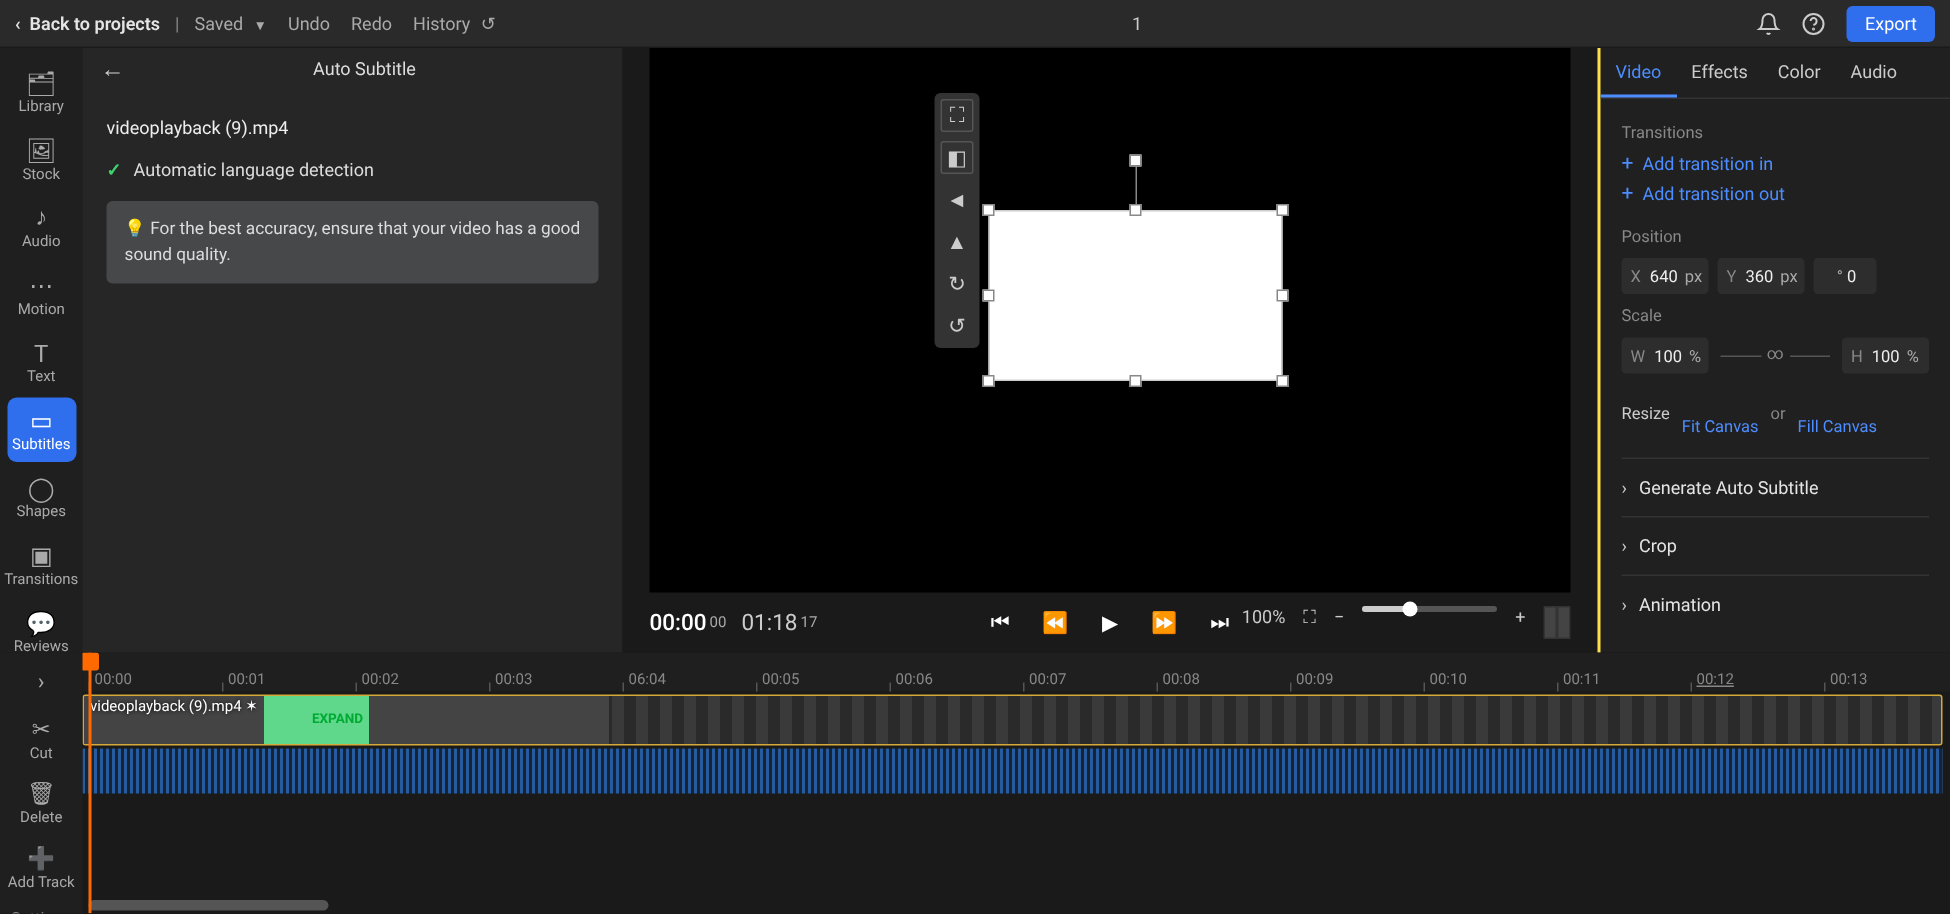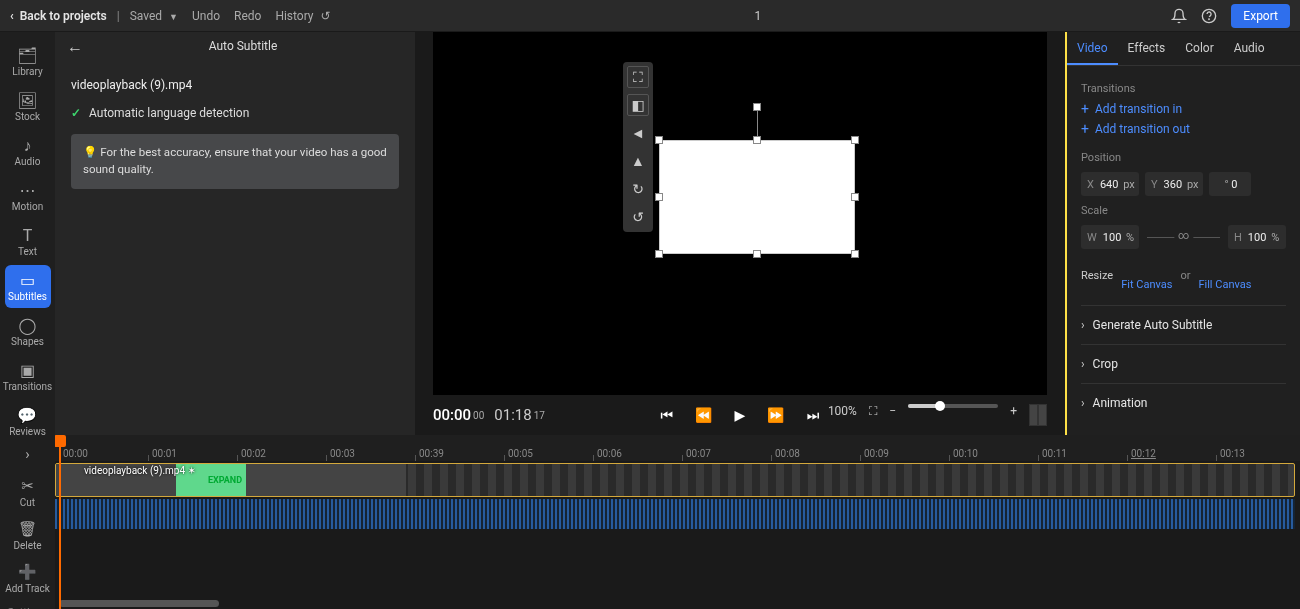--- a/index.html
+++ b/index.html
@@ -170,21 +170,21 @@
 .tracks{position:relative;height:130px;}
 .track{height:34px;margin-top:2px;position:relative;}
 .clip{position:absolute;left:0;top:0;height:100%;width:1240px;
   border:1px solid #d4a93c;border-radius:2px;overflow:hidden;
   background:repeating-linear-gradient(90deg,#3a3a3a 0,#3a3a3a 8px,#2a2a2a 8px,#2a2a2a 16px);}
 .clip .content{display:flex;height:100%;}
 .clip .thumb{height:100%;width:40px;background:#444;}
 .clip .thumb.expand{background:#5fd88c;display:flex;align-items:center;justify-content:center;
   color:#0a3;font-size:9px;font-weight:bold;width:70px;padding-left:28px;}
 .clip-label{position:absolute;left:4px;top:1px;font-size:10px;color:#fff;z-index:3;
-  text-shadow:0 0 3px #000;padding-left:24px;}
+  text-shadow:0 0 3px #000;}
 .audio-track{height:30px;margin-top:2px;position:relative;}
 .audio-wave{position:absolute;left:0;top:0;height:100%;width:1240px;
   background:repeating-linear-gradient(90deg,#2a6bbf 0,#2a6bbf 2px,#14263a 2px,#14263a 4px);
   opacity:0.8;}
 .h-scroll{position:absolute;bottom:2px;left:4px;width:160px;height:7px;
   background:#555;border-radius:4px;}
 svg{display:block;}
 </style>
 </head>
 <body>
@@ -406,21 +406,21 @@
     <div class="ruler" id="ruler">
         <div class="tick" style="left: 4px;"></div>
         <div class="mark" style="left: 8px;">00:00</div>
         <div class="tick" style="left: 93px;"></div>
         <div class="mark" style="left: 97px;">00:01</div>
         <div class="tick" style="left: 182px;"></div>
         <div class="mark" style="left: 186px;">00:02</div>
         <div class="tick" style="left: 271px;"></div>
         <div class="mark" style="left: 275px;">00:03</div>
         <div class="tick" style="left: 360px;"></div>
-        <div class="mark" style="left: 364px;">00:39</div>
+        <div class="mark" style="left: 364px;">06:04</div>
         <div class="tick" style="left: 449px;"></div>
         <div class="mark" style="left: 453px;">00:05</div>
         <div class="tick" style="left: 538px;"></div>
         <div class="mark" style="left: 542px;">00:06</div>
         <div class="tick" style="left: 627px;"></div>
         <div class="mark" style="left: 631px;">00:07</div>
         <div class="tick" style="left: 716px;"></div>
         <div class="mark" style="left: 720px;">00:08</div>
         <div class="tick" style="left: 805px;"></div>
         <div class="mark" style="left: 809px;">00:09</div>

